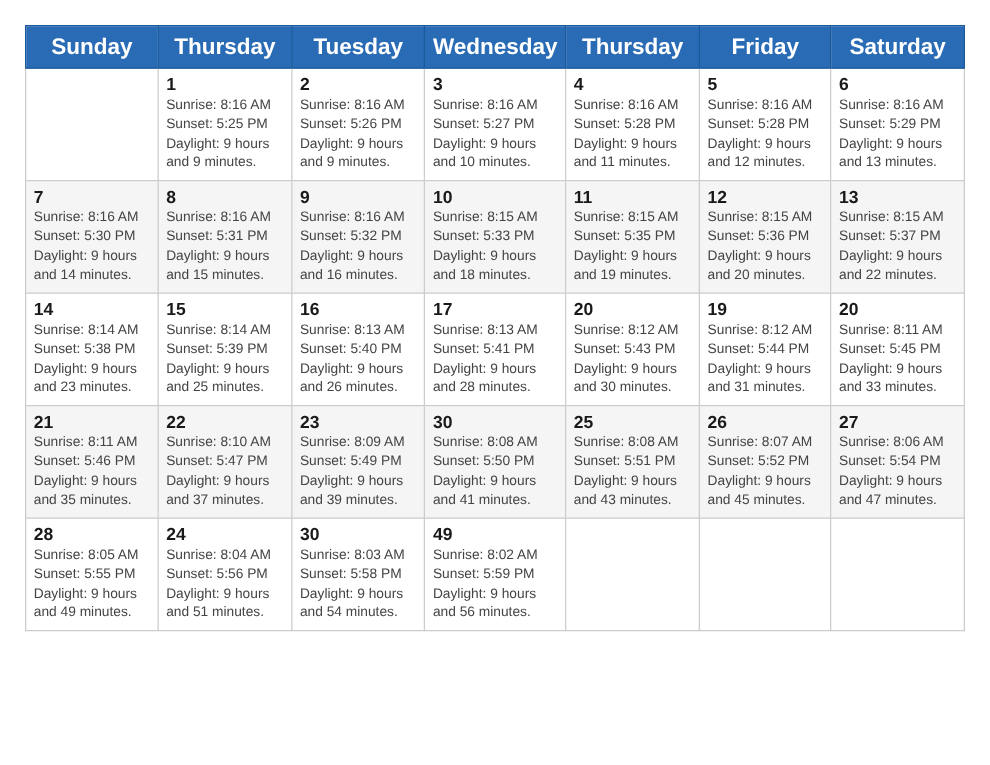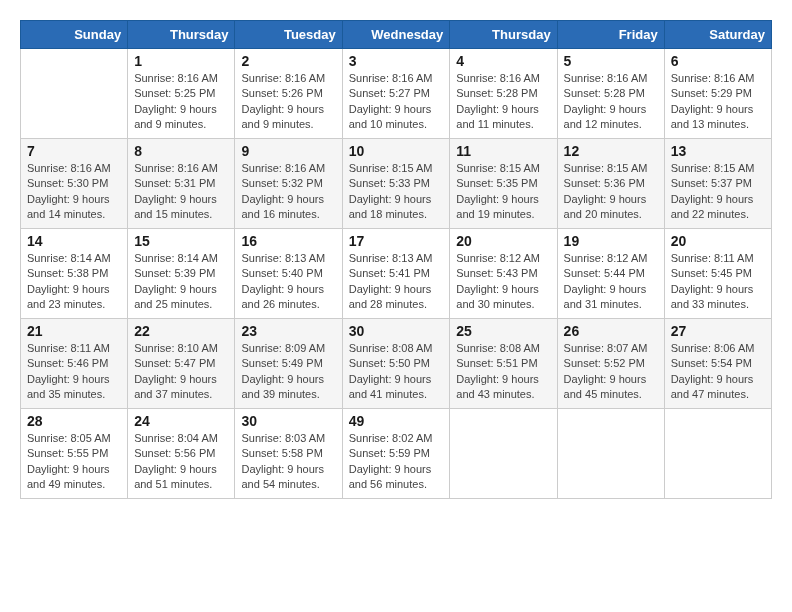--- a/index.html
+++ b/index.html
@@ -33,23 +33,23 @@
       color: #333;
     }
     table {
       width: 100%;
       border-collapse: collapse;
       font-size: 11px;
     }
     thead tr th {
       background: #2a6bb5;
       color: #fff;
-      text-align: right;
+      text-align: center;
       padding: 6px 6px;
-      font-size: 13px;
+      font-size: 18px;
       font-weight: bold;
       border: 1px solid #1a5a9a;
     }
     tbody tr td {
       vertical-align: top;
       border: 1px solid #ccc;
       padding: 4px 6px;
       width: 108px;
       min-height: 80px;
       height: 90px;

